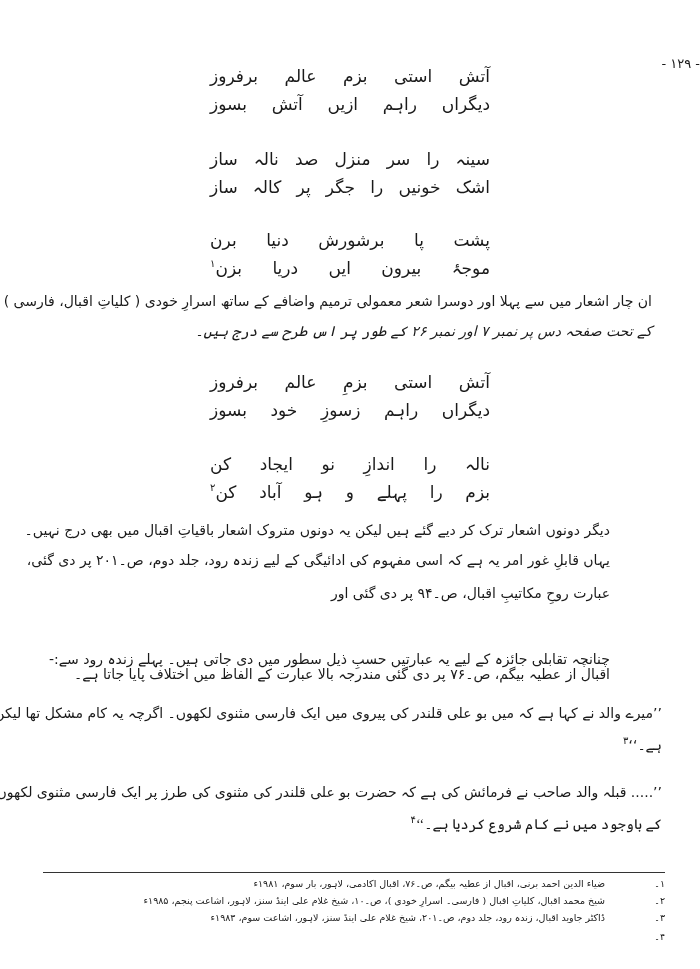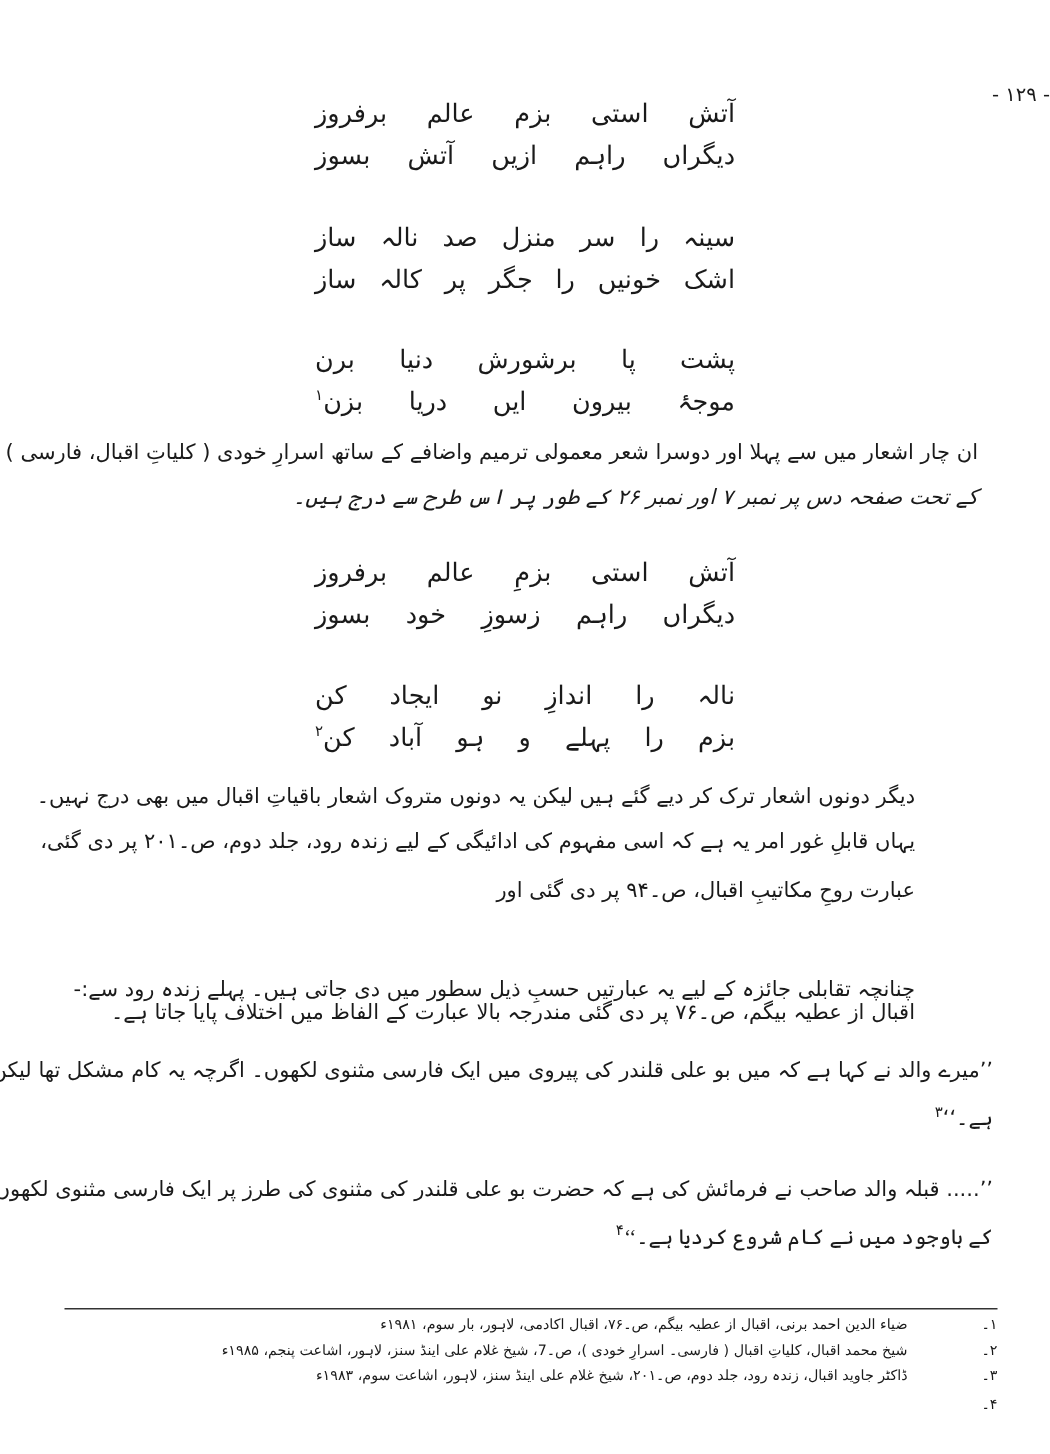--- a/index.html
+++ b/index.html
@@ -195,21 +195,21 @@
 <div class="prose" style="top:816px; right:38px;font-family:Liberation Serif, serif;"><span>کے باوجود میں نے کام شروع کردیا ہے۔‘‘</span><sup class="fn">۴</sup></div>
 
 <div class="rule"></div>
 
 <div class="footnote" style="top:876px; left:40px; width:625px;">
   <span class="num">۱۔</span>
   <span class="text">ضیاء الدین احمد برنی، اقبال از عطیہ بیگم، ص۔۷۶، اقبال اکادمی، لاہور، بار سوم، ۱۹۸۱ء</span>
 </div>
 <div class="footnote" style="top:893px; left:40px; width:625px;">
   <span class="num">۲۔</span>
-  <span class="text">شیخ محمد اقبال، کلیاتِ اقبال ( فارسی۔ اسرارِ خودی )، ص۔7، شیخ غلام علی اینڈ سنز، لاہور، اشاعت پنجم، ۱۹۸۵ء</span>
+  <span class="text">شیخ محمد اقبال، کلیاتِ اقبال ( فارسی۔ اسرارِ خودی )، ص۔۱۰، شیخ غلام علی اینڈ سنز، لاہور، اشاعت پنجم، ۱۹۸۵ء</span>
 </div>
 <div class="footnote" style="top:910px; left:40px; width:625px;">
   <span class="num">۳۔</span>
   <span class="text">ڈاکٹر جاوید اقبال، زندہ رود، جلد دوم، ص۔۲۰۱، شیخ غلام علی اینڈ سنز، لاہور، اشاعت سوم، ۱۹۸۳ء</span>
 </div>
 <div class="footnote" style="top:929px; left:40px; width:625px;">
   <span class="num">۴۔</span>
 </div>
 
 </body></html>

